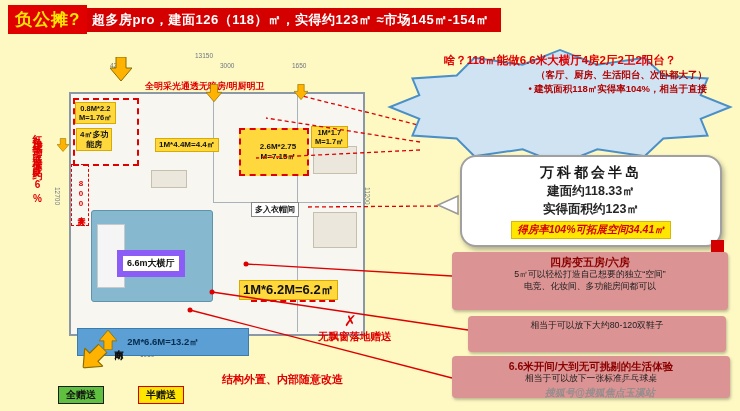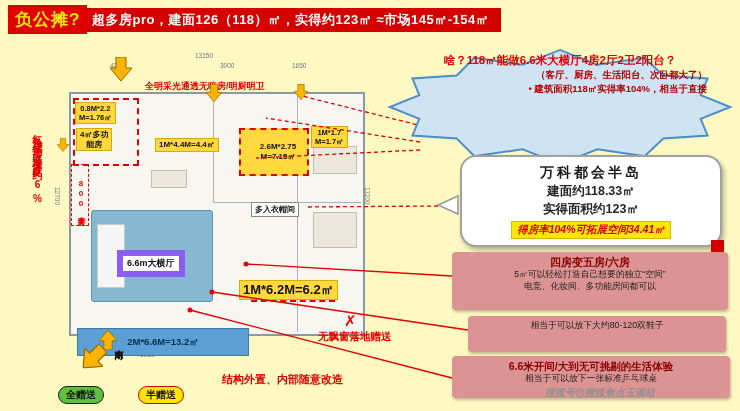--- a/index.html
+++ b/index.html
@@ -63,21 +63,21 @@
   .ib-stamp{position:absolute;right:-4px;bottom:-8px;width:13px;height:13px;background:#d40000;}
 
   
   .pinkbox{position:absolute;background:#db9393;border-radius:4px;text-align:center;
            box-shadow:1px 2px 3px rgba(0,0,0,.25);box-sizing:border-box;padding:4px 6px;z-index:10;}
   .pt{color:#8b0000;font-weight:bold;font-size:11px;line-height:1.2;}
   .pb{color:#1d1d1d;font-size:8.8px;line-height:1.3;white-space:pre-line;}
 
   
   .note-red{position:absolute;color:#e00000;font-weight:bold;z-index:11;white-space:nowrap;}
-  .gift{position:absolute;font-size:10px;font-weight:bold;padding:1px 7px;z-index:11;color:#111;border-radius:9px;}
+  .gift{position:absolute;font-size:10px;font-weight:bold;padding:1px 7px;z-index:11;color:#111;}
   .gift-full{background:#5fbf3f;border:1px solid #1d1d1d;}
   .gift-half{background:#ffe600;border:1px solid #d40000;}
   .orient{position:absolute;left:112px;top:342px;writing-mode:vertical-rl;text-orientation:upright;
           font-size:9px;font-weight:bold;color:#111;z-index:11;letter-spacing:1px;}
   .xmark{position:absolute;color:#e00000;font-weight:bold;font-size:15px;z-index:11;}
   .watermark{position:absolute;left:545px;top:386px;color:#8d8d8d;font-size:10px;font-weight:bold;
              opacity:.9;z-index:12;white-space:nowrap;font-style:italic;}
   .overlay{position:absolute;left:0;top:0;z-index:5;pointer-events:none;}
 </style>
 </head>

